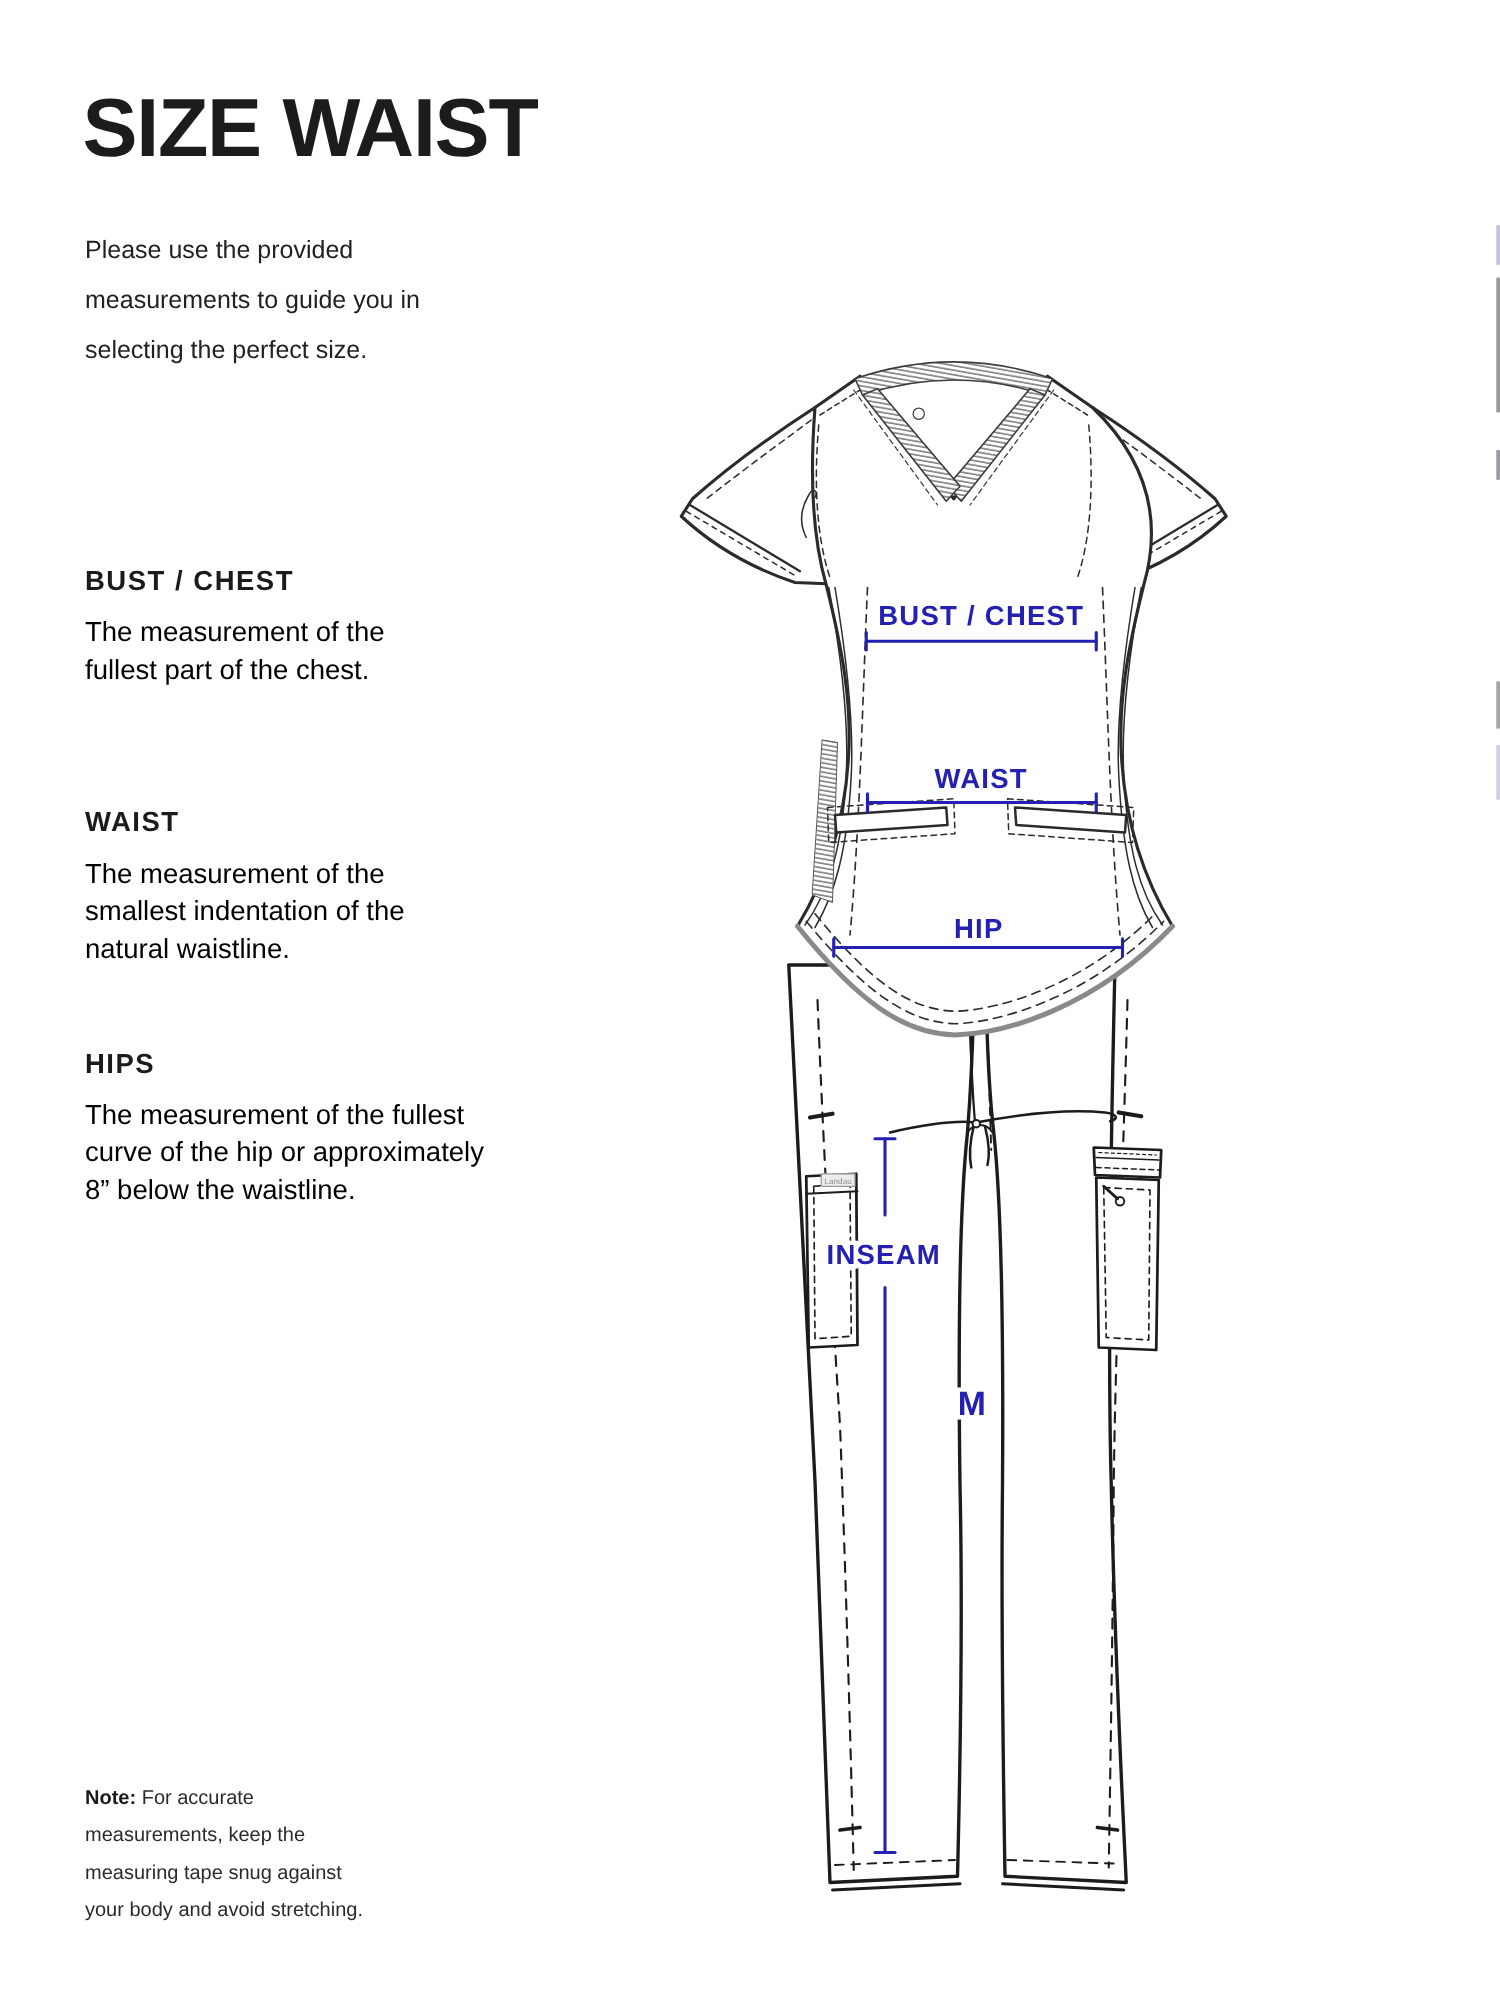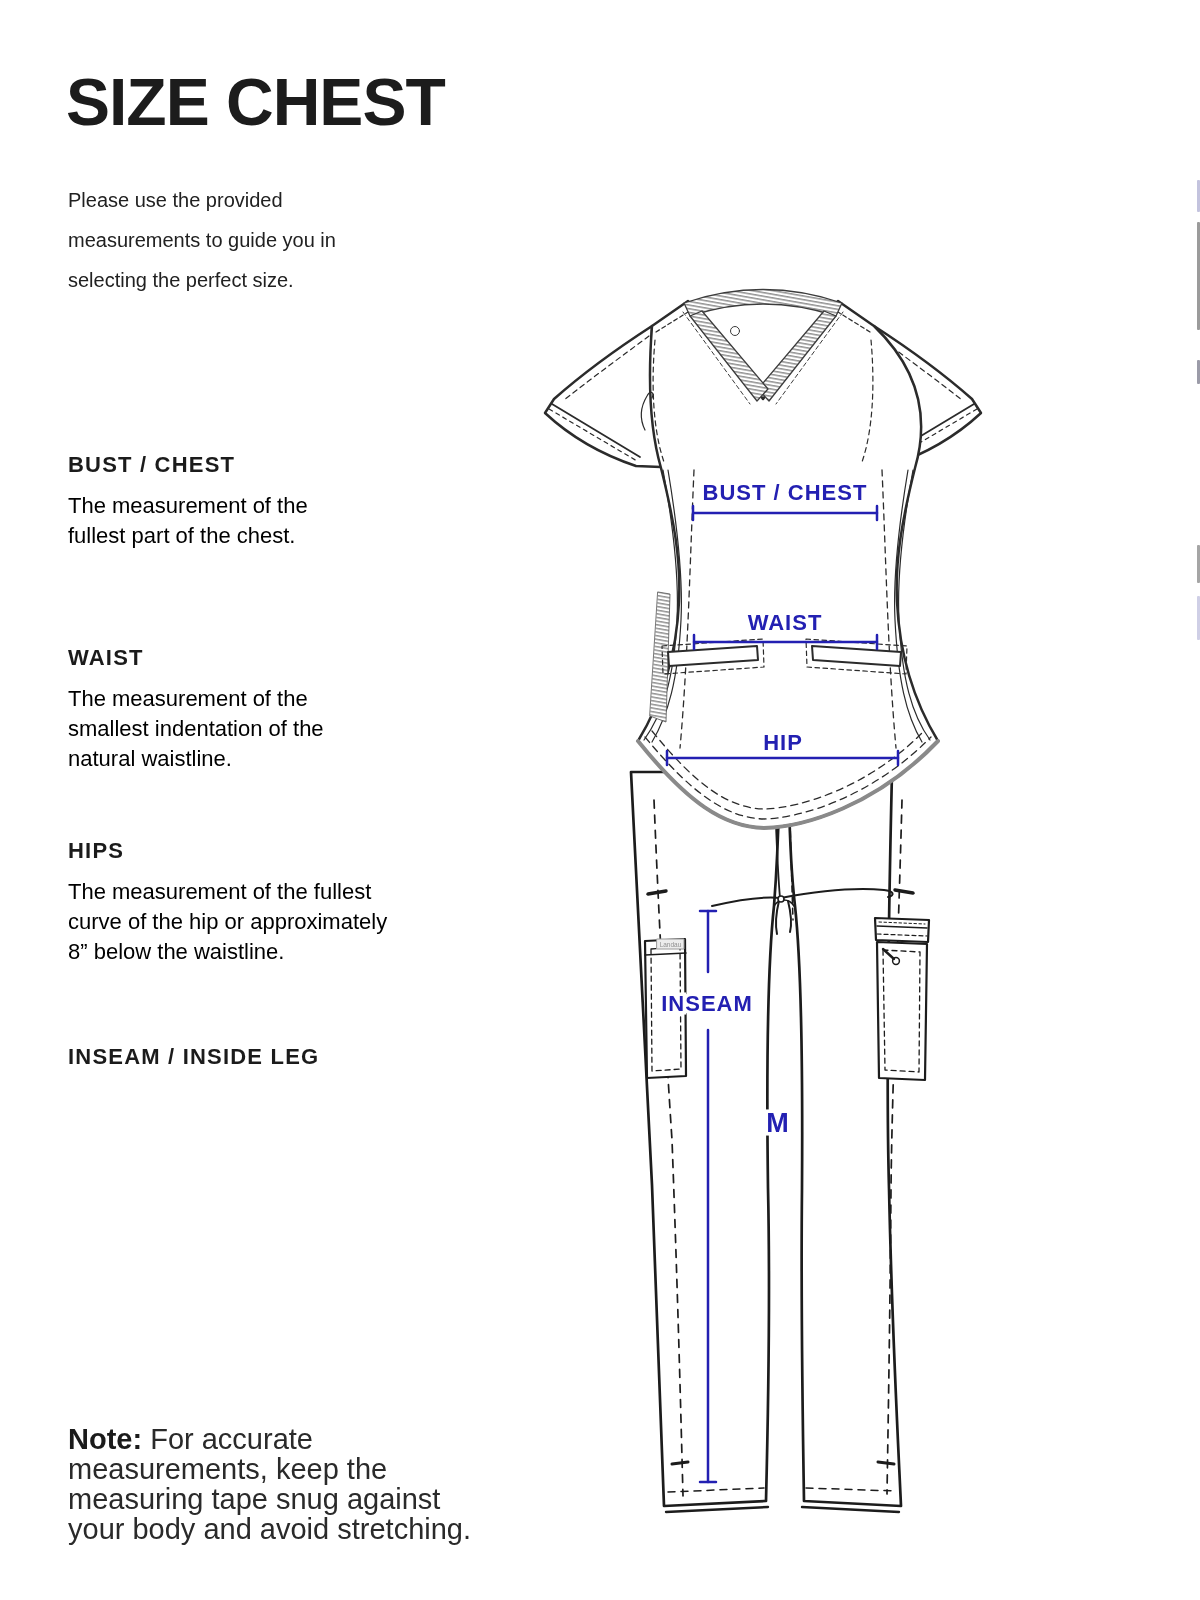--- a/index.html
+++ b/index.html
@@ -23,41 +23,41 @@
   }
   .sec p{
     margin:13px 0 0 0;font-size:22px;line-height:30px;color:#000000;
     white-space:pre-line;
   }
   #sec-bust{top:452px;}
   #sec-waist{top:645px;}
   #sec-hips{top:838px;}
   #sec-inseam{top:1044px;}
   #note{
-    left:68px;top:1394px;width:420px;font-size:29px;line-height:30px;
+    left:68px;top:1394px;width:420px;font-size:16px;line-height:30px;
     color:#2a2a2a;white-space:pre-line;
   }
   #note b{color:#1b1b1b;}
   #diagram-wrap{left:528px;top:266px;width:474px;height:1290px;}
   svg text.blue{
     font-family:"Liberation Sans","DejaVu Sans",sans-serif;
     font-size:22px;font-weight:700;letter-spacing:1px;fill:#2320b2;
     text-anchor:middle;paint-order:stroke;stroke:#ffffff;stroke-width:7px;
   }
   svg text.size-m{font-size:27px;}
   svg text.tag{
     font-size:6.5px;font-weight:400;letter-spacing:0;fill:#8f8f8f;
     stroke:none;text-anchor:middle;
   }
   .edge-frag{position:absolute;width:3px;border-radius:1px;}
 </style>
 </head>
 <body>
 
-<div class="abs" id="page-title">SIZE CHEST</div>
+<div class="abs" id="page-title">SIZE WAIST</div>
 
 <div class="abs" id="intro">Please use the provided
 measurements to guide you in
 selecting the perfect size.</div>
 
 <div class="abs sec" id="sec-bust">
   <h3>BUST / CHEST</h3>
   <p>The measurement of the
 fullest part of the chest.</p>
 </div>
@@ -70,21 +70,20 @@
 </div>
 
 <div class="abs sec" id="sec-hips">
   <h3>HIPS</h3>
   <p>The measurement of the fullest
 curve of the hip or approximately
 8” below the waistline.</p>
 </div>
 
 <div class="abs sec" id="sec-inseam">
-  <h3>INSEAM / INSIDE LEG</h3>
 </div>
 
 <div class="abs" id="note">
   <b>Note:</b> <span>For accurate
 measurements, keep the
 measuring tape snug against
 your body and avoid stretching.</span>
 </div>
 
 <div class="abs" id="diagram-wrap">

